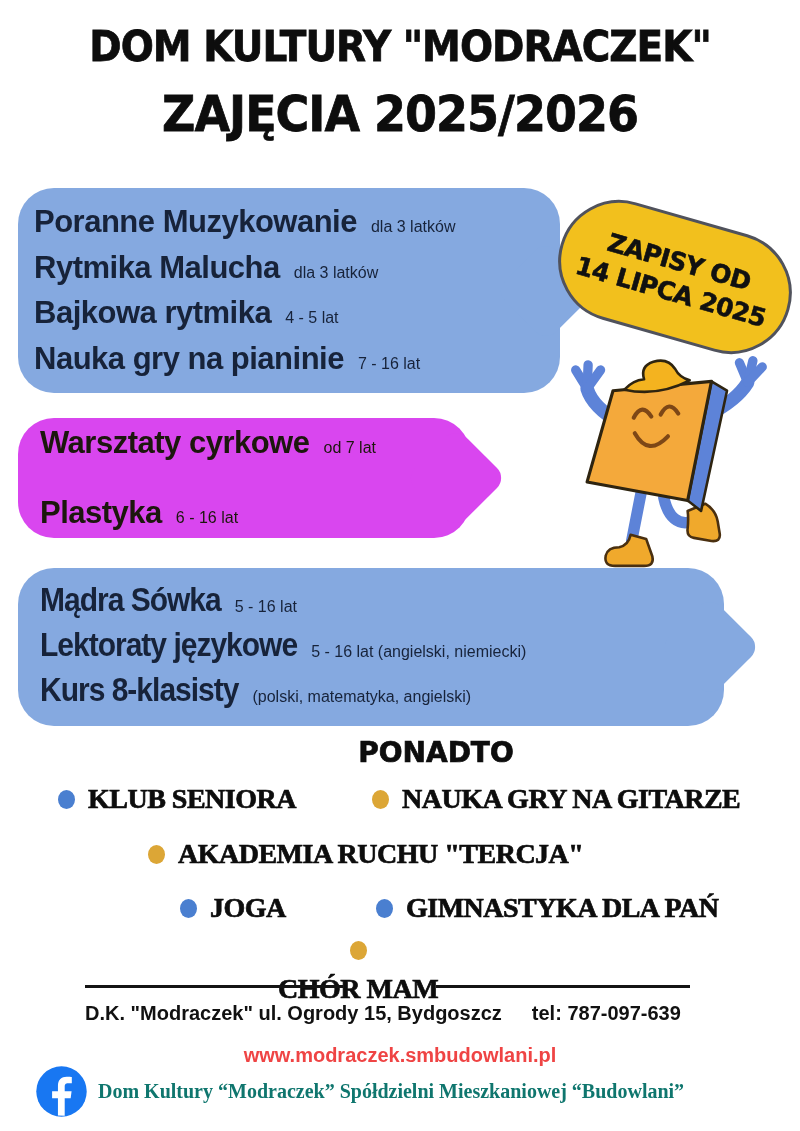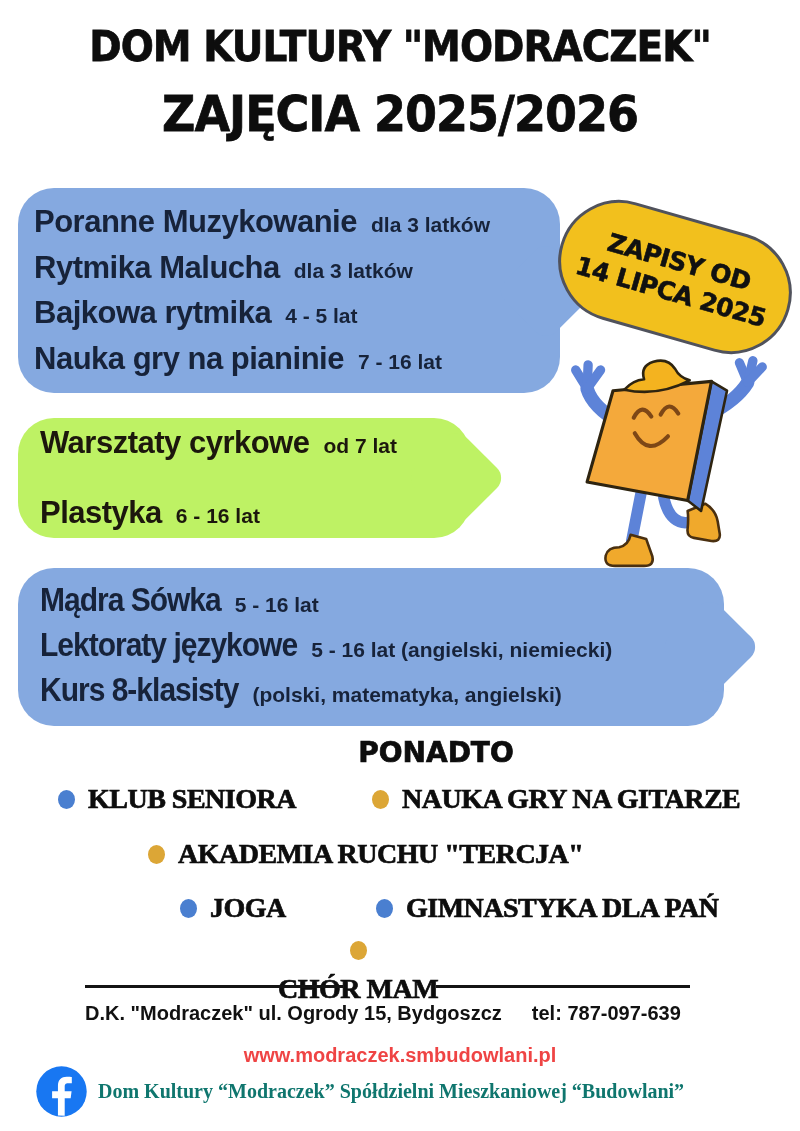--- a/index.html
+++ b/index.html
@@ -16,27 +16,27 @@
   .title1{top:24px;left:0;width:800px;text-align:center;font-size:39px;transform:scaleY(1.1);}
   .title2{top:86px;left:0;width:800px;text-align:center;font-size:46px;transform:scaleY(1.1);}
 
   
   .bubble{border-radius:36px;display:flex;flex-direction:column;justify-content:space-evenly;}
   .bubble::after{
     content:"";position:absolute;right:-22px;top:50%;width:72px;height:72px;
     background:inherit;transform:translateY(-50%) rotate(45deg);border-radius:14px;
   }
   .box-blue{background:#85a9e0;color:#17233a;}
-  .box-mustard{background:#bef264;color:#1c170d;gap:32px;}
+  .box-mustard{background:#d946ef;color:#1c170d;gap:32px;}
   .music-box{left:18px;top:188px;width:542px;height:205px;padding:6px 10px 6px 16px;box-sizing:border-box;}
   .art-box{left:18px;top:418px;width:452px;height:120px;padding:4px 10px 4px 22px;box-sizing:border-box;}
   .edu-box{left:18px;top:568px;width:706px;height:158px;padding:6px 10px 6px 22px;box-sizing:border-box;}
   .line{display:flex;align-items:baseline;gap:14px;white-space:nowrap;position:relative;z-index:1;}
   .line .name{font-size:31px;font-weight:bold;letter-spacing:-0.5px;}
-  .line .note{font-size:21px;font-weight:bold;}
+  .line .note{font-size:16px;font-weight:normal;}
   .edu-box .line .name{font-size:30px;letter-spacing:-1px;transform:scaleY(1.08);transform-origin:left bottom;}
 
   
   .badge{
     left:556px;top:216px;width:238px;height:122px;background:#f2c01d;
     border:3px solid #50525c;border-radius:64px;transform:rotate(16deg);
     display:flex;flex-direction:column;align-items:center;justify-content:center;
     box-sizing:border-box;
   }
   .badge .bline{font-family:"DejaVu Sans",sans-serif;font-weight:bold;font-size:25px;

